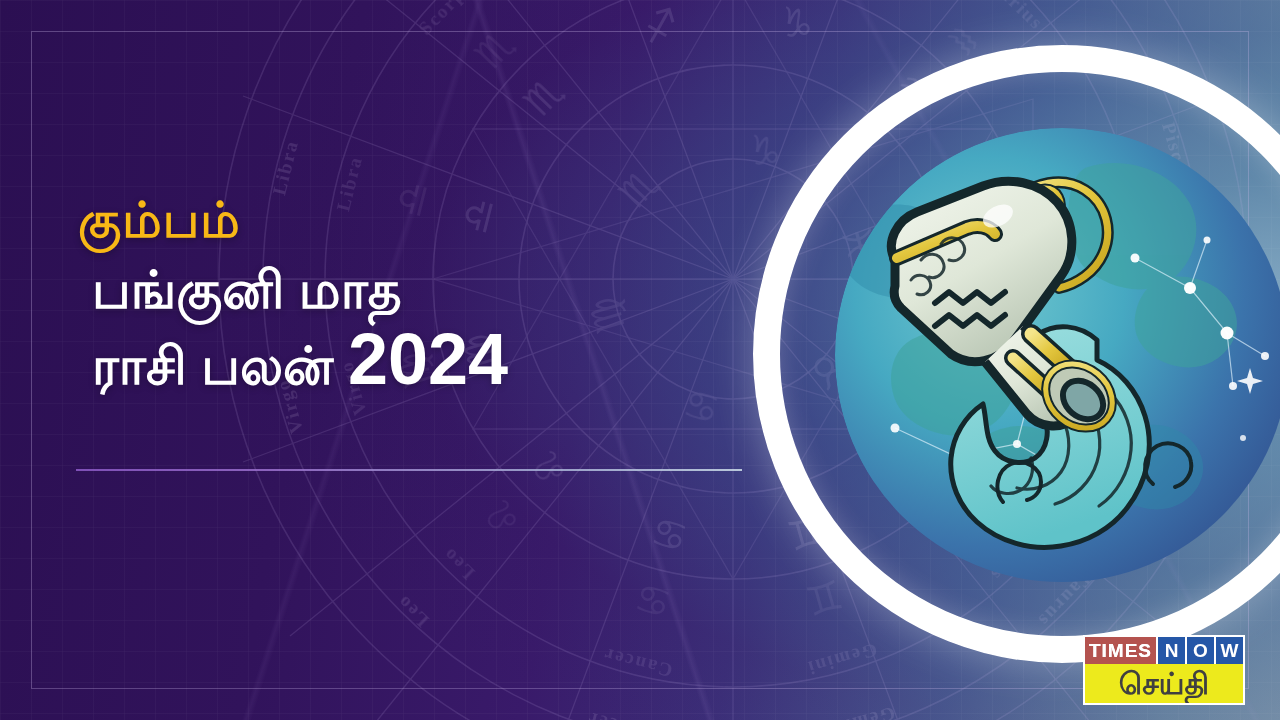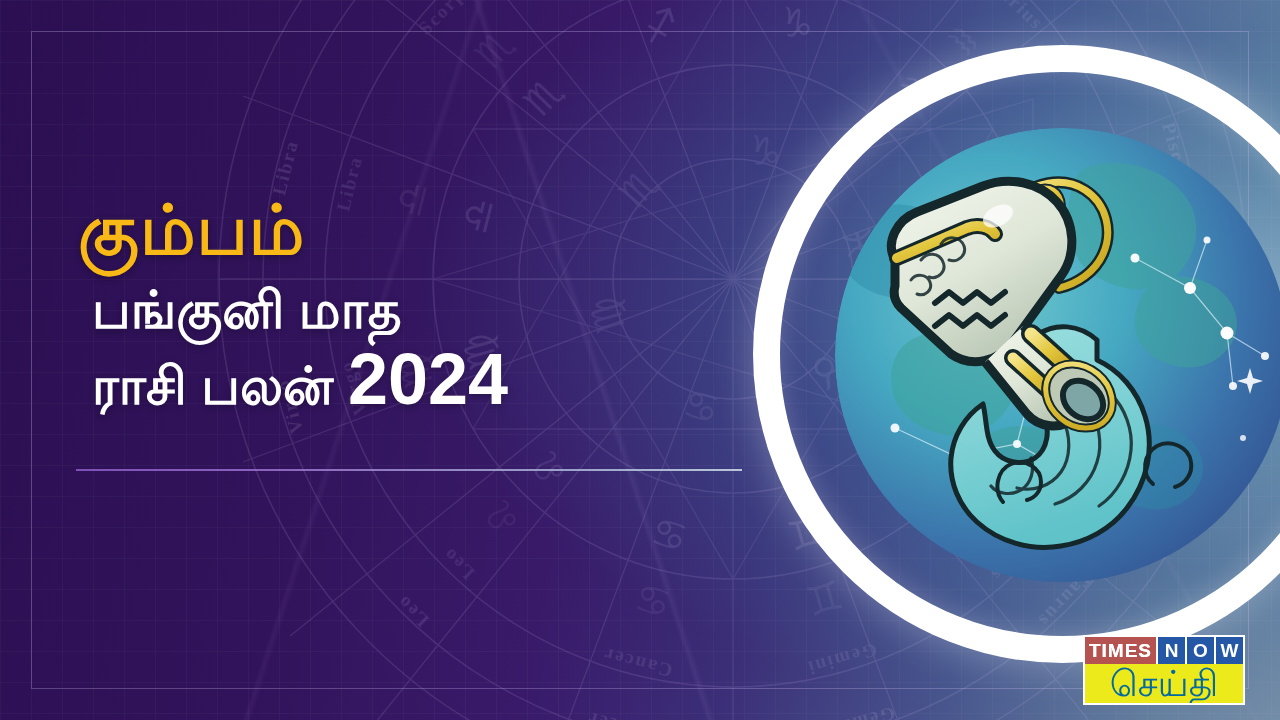--- a/index.html
+++ b/index.html
@@ -30,21 +30,21 @@
       linear-gradient(72deg,transparent 46.6%,rgba(190,160,230,.40) 46.9%,transparent 47.3%),
       linear-gradient(108deg,transparent 31.4%,rgba(190,160,230,.30) 31.7%,transparent 32.1%),
       linear-gradient(61deg,transparent 74.5%,rgba(190,170,235,.26) 74.8%,transparent 75.2%);}
 
   
   .frame{position:absolute;left:31px;top:31px;right:31px;bottom:31px;
     border:1px solid rgba(206,186,236,.30);pointer-events:none;}
 
   
   .headline{position:absolute;left:76px;top:196px;width:640px;}
-  .h-zodiac{color:#f8b816;font-size:69px;line-height:1.0;font-weight:bold;
+  .h-zodiac{color:#f8b816;font-size:49px;line-height:1.0;font-weight:bold;
     letter-spacing:1px;margin:0 0 4px 2px;text-shadow:0 2px 7px rgba(0,0,0,.30);}
   .h-sub{color:#ffffff;font-size:52px;line-height:1.12;font-weight:bold;
     margin:16px;text-shadow:0 2px 7px rgba(0,0,0,.28);}
   .h-sub .yr{font-size:72px;letter-spacing:0px;}
   .rule{position:absolute;left:76px;top:469px;width:666px;height:2px;
     background:linear-gradient(90deg,#8d5cc8 0%,#9c73cf 30%,#a9b4d8 70%,#cfe0ea 100%);
     opacity:.85;}
 
   
   .ring{position:absolute;left:753px;top:45px;width:618px;height:618px;
@@ -57,21 +57,21 @@
   .logo{position:absolute;left:1083px;top:635px;width:162px;
     border:2px solid #ffffff;display:flex;flex-direction:column;overflow:hidden;}
   .logo-top{display:flex;height:27px;}
   .lg-times{flex:1 1 auto;background:#b4534f;display:flex;align-items:center;justify-content:center;}
   .lg-times span{color:#ffffff;font-size:19px;font-weight:bold;letter-spacing:1px;
     -webkit-text-stroke:0px;text-shadow:0 0 0 #fff;}
   .lg-box{width:29px;background:#2557a7;display:flex;align-items:center;justify-content:center;
     border-left:2px solid #ffffff;}
   .lg-box span{color:#ffffff;font-size:19px;font-weight:bold;}
   .logo-bot{background:#edea1c;height:39px;display:flex;align-items:center;justify-content:center;}
-  .logo-bot span{color:#0369a1;font-size:36px;font-weight:normal;line-height:1;}
+  .logo-bot span{color:#404040;font-size:30px;font-weight:bold;line-height:1;}
 </style>
 </head>
 <body>
 
 <div id="stage">
 
   <div class="wheel">
     <svg viewBox="0 0 1034 1034" aria-hidden="true">
       <g>
         <circle class="wheelring" cx="517" cy="517" r="514"></circle>

